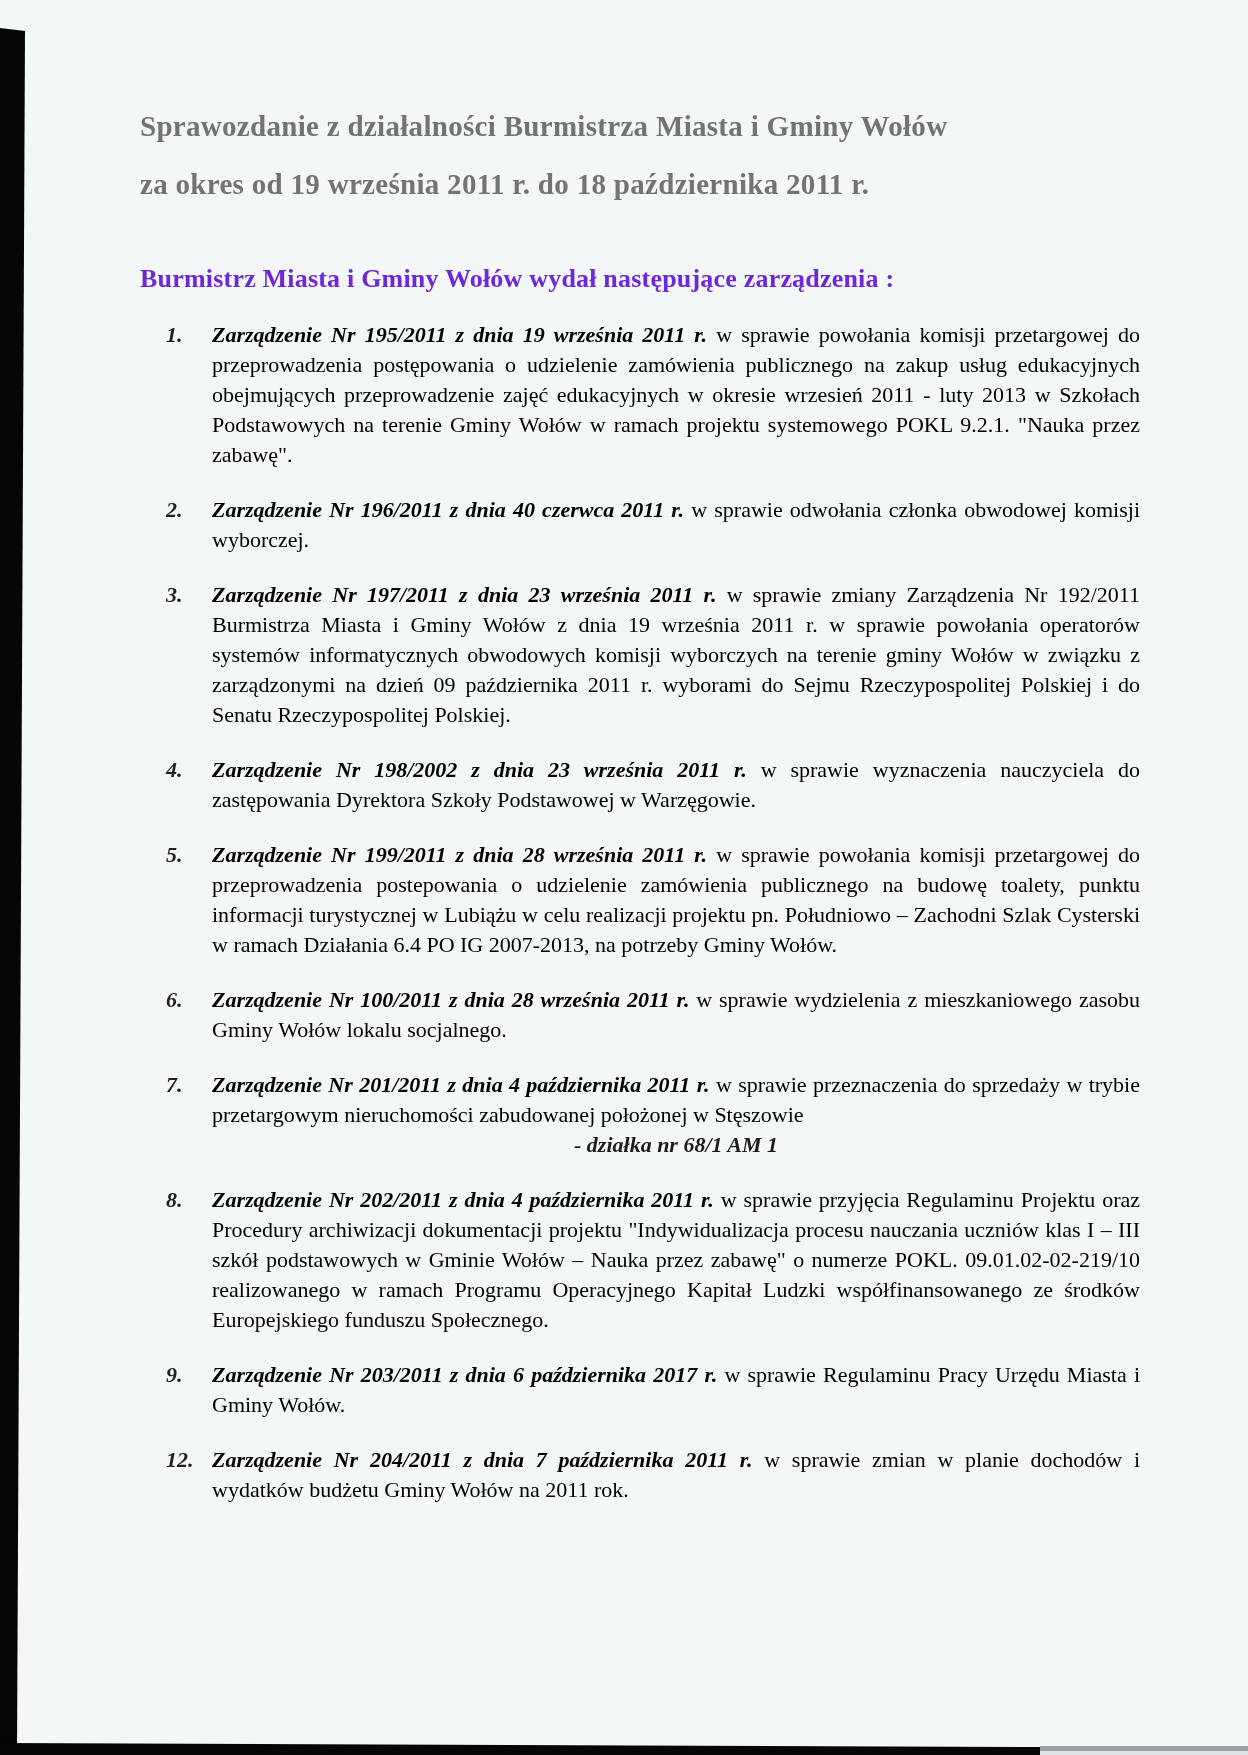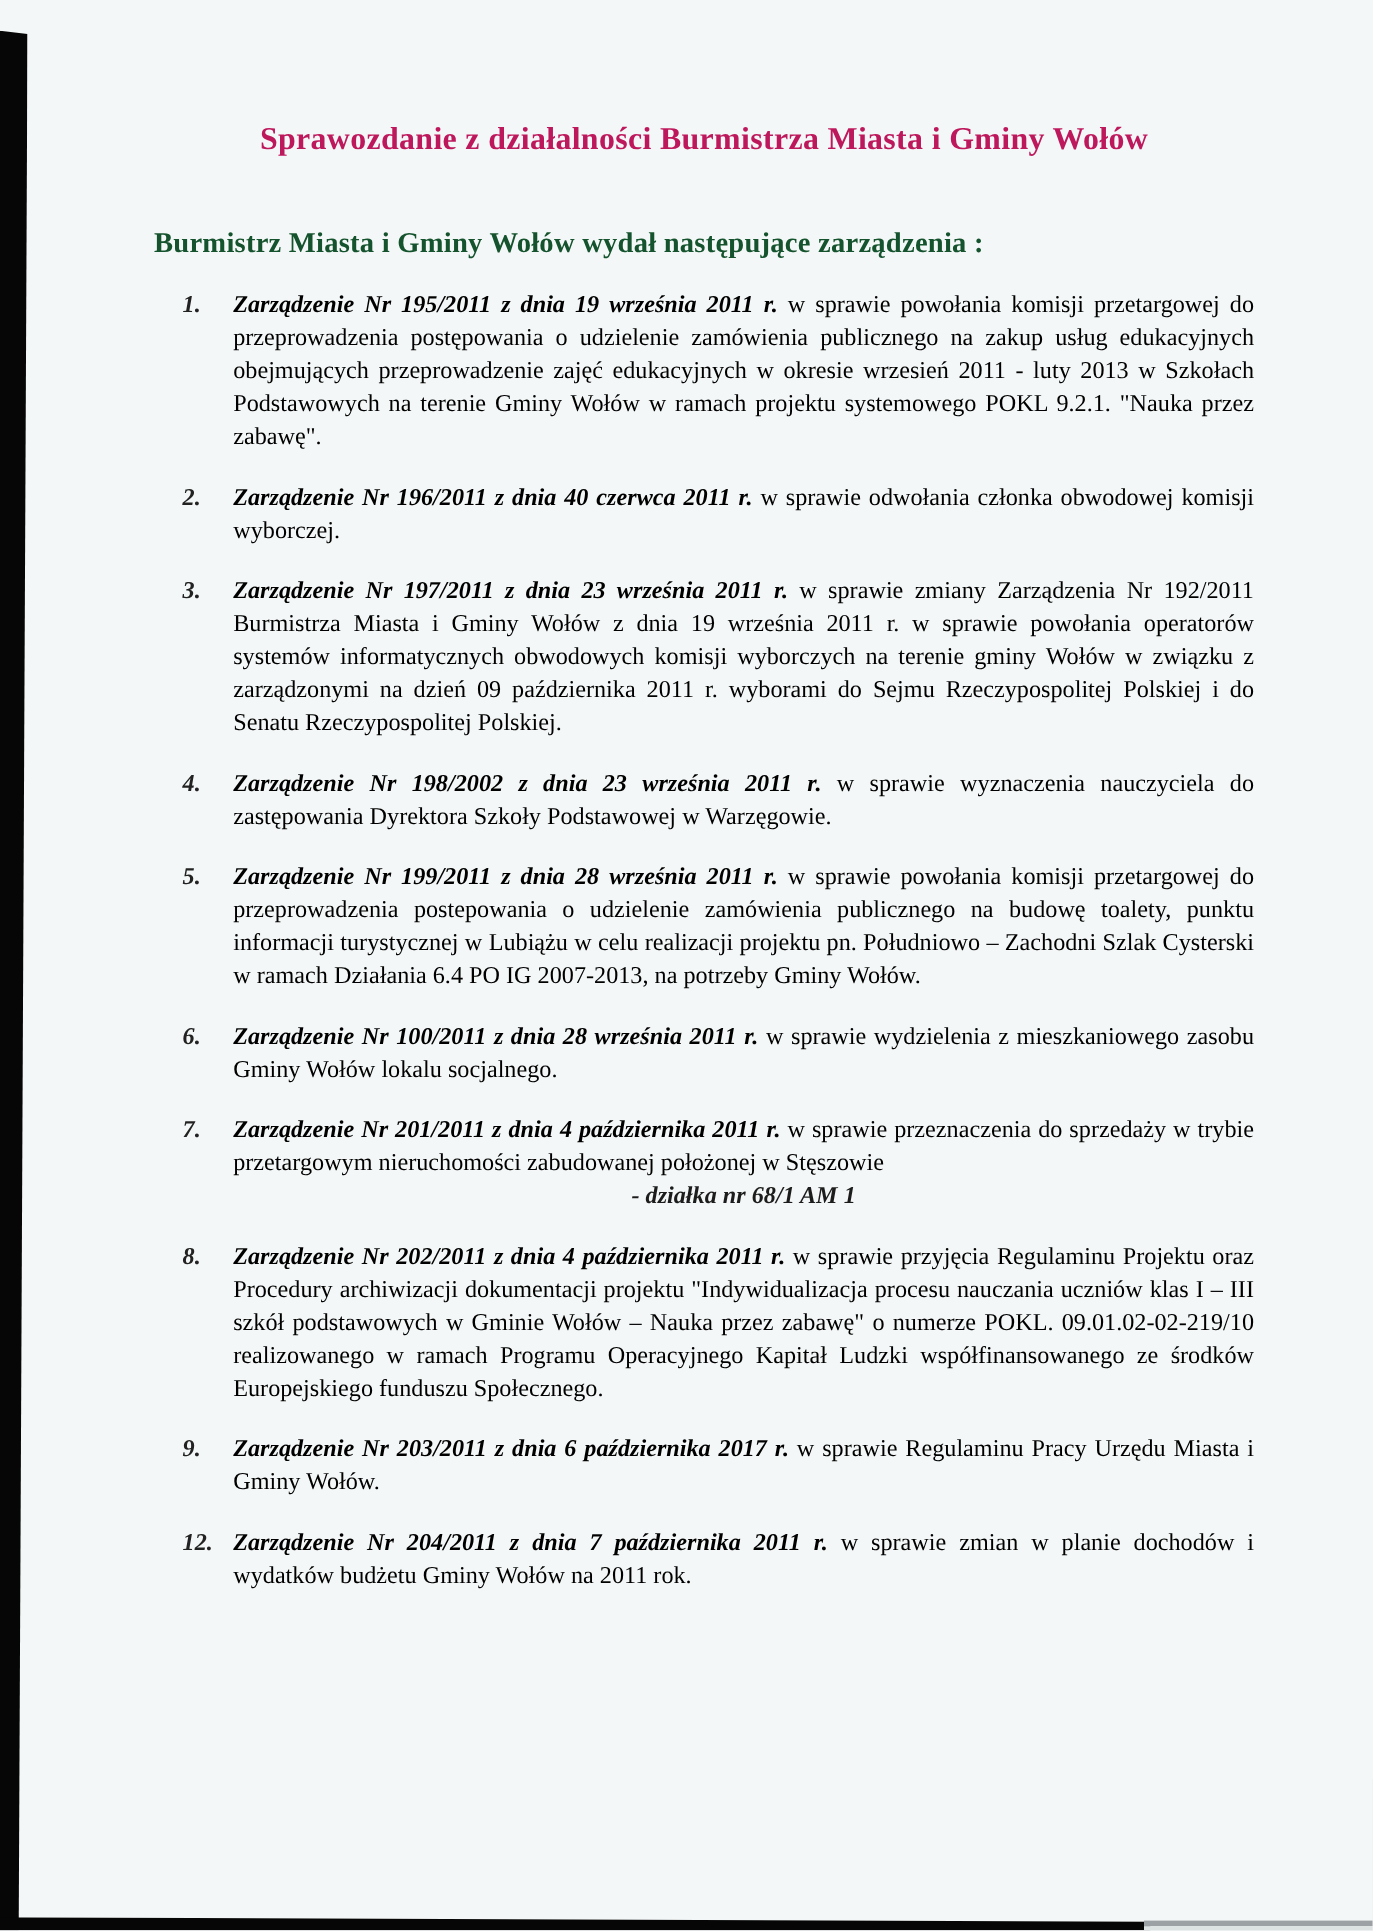--- a/index.html
+++ b/index.html
@@ -44,36 +44,36 @@
     background: #dde2e3;
   }
 
   .content {
     position: relative;
     margin: 0 108px 0 140px;
     padding-top: 108px;
   }
 
   .title-block {
-    text-align: center;
-    color: #be185d;
+    text-align: left;
+    color: #737373;
   }
   .title-line1, .title-line2 {
     font-weight: bold;
     font-size: 29px;
     letter-spacing: 0.3px;
     line-height: 36px;
   }
   .title-line2 { margin-top: 22px; }
 
   .section-heading {
     margin-top: 62px;
     font-weight: bold;
     font-size: 26px;
-    color: #14532d;
+    color: #6d28d9;
     letter-spacing: 0.2px;
   }
 
   ol.ordinances {
     list-style: none;
     margin: 26px 0 0 0;
     padding: 0;
   }
   ol.ordinances li {
     position: relative;
@@ -112,20 +112,21 @@
 
   <div class="edge-left"></div>
   <div class="edge-bottom-black"></div>
   <div class="edge-bottom-gray"></div>
   <div class="edge-bottom-light"></div>
 
   <div class="content">
 
     <div class="title-block">
       <div class="title-line1">Sprawozdanie z działalności Burmistrza Miasta i Gminy Wołów</div>
+      <div class="title-line2">za okres od 19 września 2011 r. do 18 października 2011 r.</div>
     </div>
 
     <div class="section-heading">Burmistrz Miasta i Gminy Wołów wydał następujące zarządzenia :</div>
 
     <ol class="ordinances">
         <li>
     <span class="ord-num">1.</span>
     <span class="ord-lead">Zarządzenie Nr 195/2011 z dnia 19 września 2011 r.</span><span class="ord-rest"> w sprawie powołania komisji przetargowej do przeprowadzenia postępowania o udzielenie zamówienia publicznego na zakup usług edukacyjnych obejmujących przeprowadzenie zajęć edukacyjnych w okresie wrzesień 2011 - luty 2013 w Szkołach Podstawowych na terenie Gminy Wołów w ramach projektu systemowego POKL 9.2.1. "Nauka przez zabawę".</span>
     
   </li>

